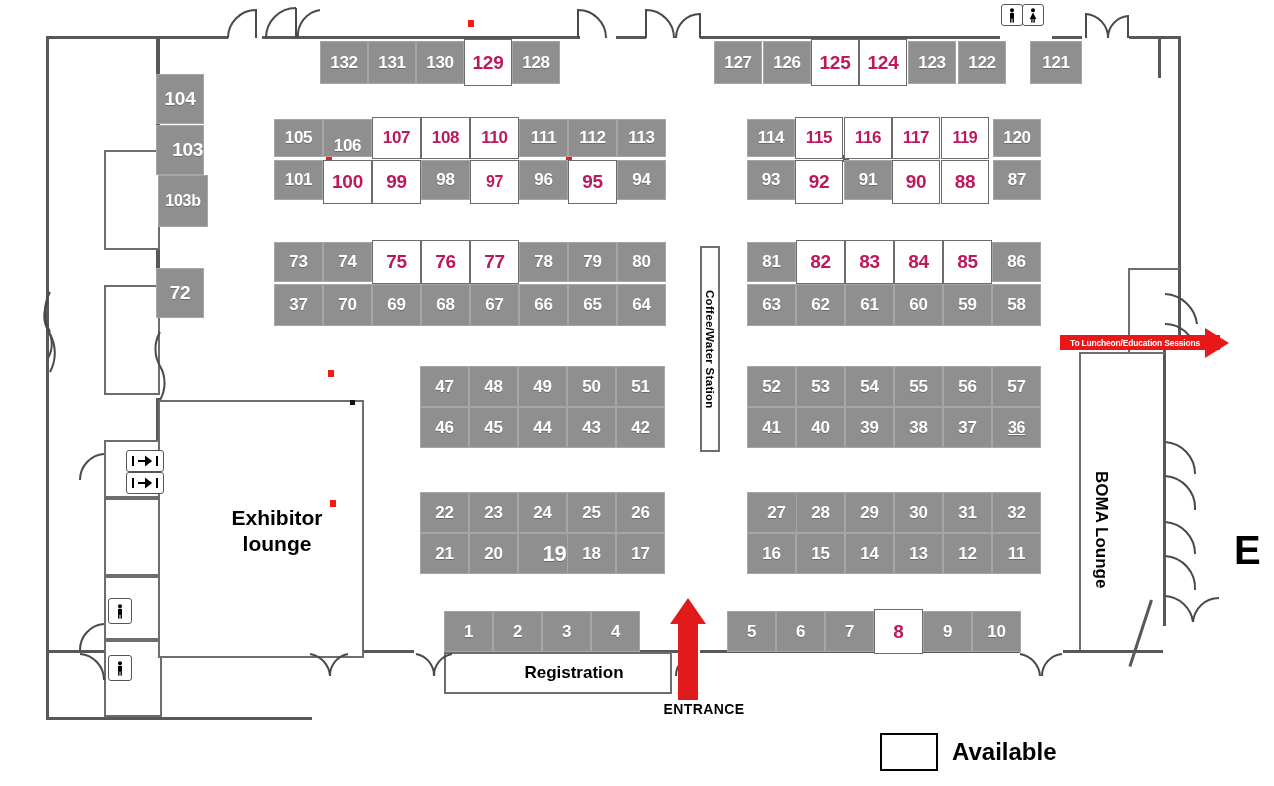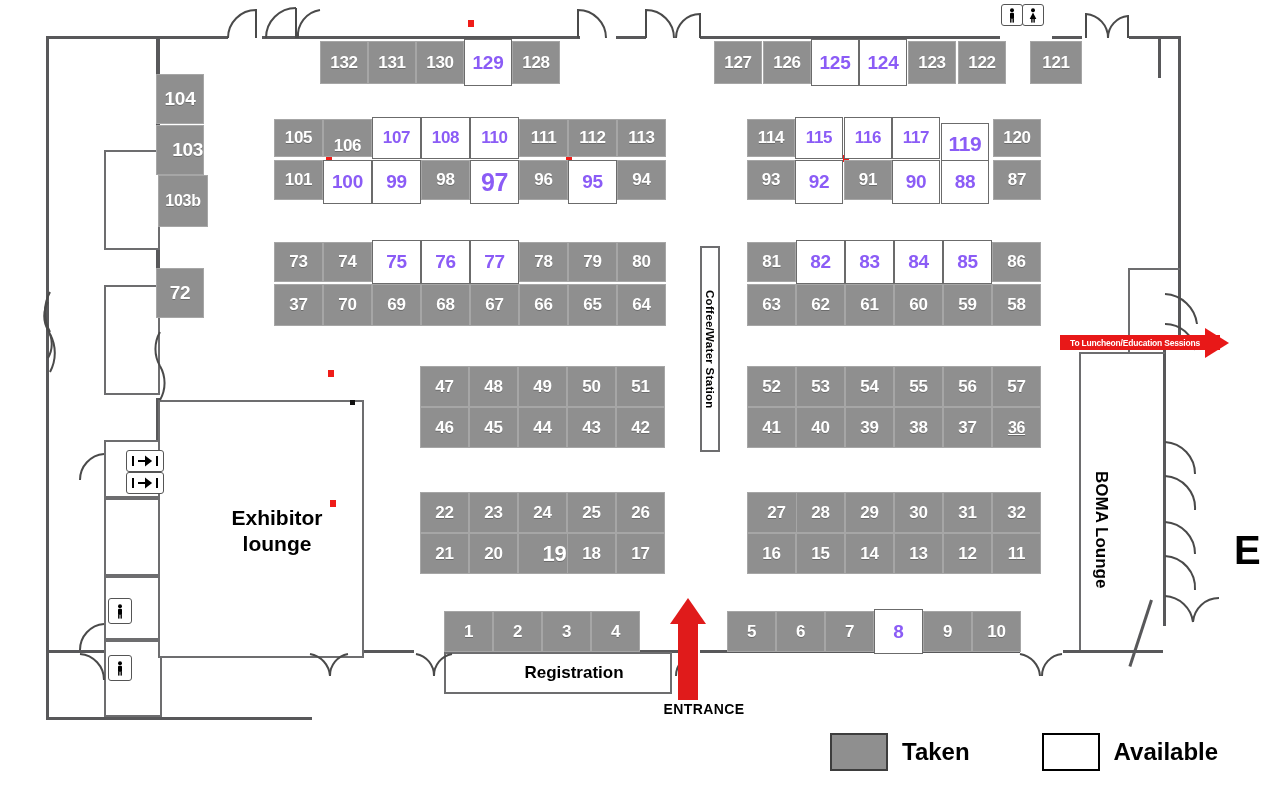--- a/index.html
+++ b/index.html
@@ -11,21 +11,21 @@
   
   .wall{position:absolute;background:#58585a;}
   .room{position:absolute;background:#ffffff;border:2px solid #6d6d6f;box-sizing:border-box;}
   .roomline{position:absolute;background:#6d6d6f;}
 
   
   .booth{position:absolute;box-sizing:border-box;display:flex;align-items:center;
          justify-content:center;font-weight:bold;letter-spacing:-0.3px;}
   .booth.taken{background:#8f8f8f;color:#ffffff;border:1px solid #a6a6a6;
                text-shadow:0 1px 0 rgba(0,0,0,.25);}
-  .booth.avail{background:#ffffff;color:#8b5cf6;border:1px solid #6b6b6b;}
+  .booth.avail{background:#ffffff;color:#be185d;border:1px solid #6b6b6b;}
 
   
   .lbl{position:absolute;font-weight:bold;color:#000;padding-left:16px;}
   .vlabel{position:absolute;writing-mode:vertical-rl;text-orientation:mixed;
           font-weight:bold;color:#000;display:flex;align-items:center;justify-content:center;}
 
   
   #legend{position:absolute;left:830px;top:733px;display:flex;align-items:center;gap:22px;}
   .lg-sw{width:58px;height:38px;box-sizing:border-box;}
   .lg-sw.taken{background:#8f8f8f;border:2px solid #3d3d3d;}
@@ -387,21 +387,21 @@
       </div>
       <div class="booth avail" style="left: 323px; top: 160px; width: 49px; height: 44px; font-size: 19px;">
         <span>100</span>
       </div>
       <div class="booth avail" style="left: 372px; top: 160px; width: 49px; height: 44px; font-size: 19px;">
         <span>99</span>
       </div>
       <div class="booth taken" style="left: 421px; top: 160px; width: 49px; height: 40px; font-size: 17px;">
         <span>98</span>
       </div>
-      <div class="booth avail" style="left: 470px; top: 160px; width: 49px; height: 44px; font-size: 25px; justify-content: center;">
+      <div class="booth avail" style="left: 470px; top: 160px; width: 49px; height: 44px; font-size: 16px; justify-content: center;">
         <span>97</span>
       </div>
       <div class="booth taken" style="left: 519px; top: 160px; width: 49px; height: 40px; font-size: 17px;">
         <span>96</span>
       </div>
       <div class="booth avail" style="left: 568px; top: 160px; width: 49px; height: 44px; font-size: 19px;">
         <span>95</span>
       </div>
       <div class="booth taken" style="left: 617px; top: 160px; width: 49px; height: 40px; font-size: 17px;">
         <span>94</span>
@@ -411,21 +411,21 @@
       </div>
       <div class="booth avail" style="left: 795px; top: 117px; width: 48px; height: 42px; font-size: 17px;">
         <span>115</span>
       </div>
       <div class="booth avail" style="left: 844px; top: 117px; width: 48px; height: 42px; font-size: 17px;">
         <span>116</span>
       </div>
       <div class="booth avail" style="left: 892px; top: 117px; width: 48px; height: 42px; font-size: 17px;">
         <span>117</span>
       </div>
-      <div class="booth avail" style="left: 941px; top: 123px; width: 48px; height: 42px; font-size: 21px;">
+      <div class="booth avail" style="left: 941px; top: 117px; width: 48px; height: 42px; font-size: 16px;">
         <span>119</span>
       </div>
       <div class="booth taken" style="left: 993px; top: 119px; width: 48px; height: 38px; font-size: 17px;">
         <span>120</span>
       </div>
       <div class="booth taken" style="left: 747px; top: 160px; width: 48px; height: 40px; font-size: 17px;">
         <span>93</span>
       </div>
       <div class="booth avail" style="left: 795px; top: 160px; width: 48px; height: 44px; font-size: 19px;">
         <span>92</span>
@@ -684,23 +684,19 @@
       </div>
       <div class="booth taken" style="left: 923px; top: 611px; width: 49px; height: 41px; font-size: 17px;">
         <span>9</span>
       </div>
       <div class="booth taken" style="left: 972px; top: 611px; width: 49px; height: 41px; font-size: 17px;">
         <span>10</span>
       </div>
     </div>
 
   <div id="legend">
-    <div class="lg-group">
-      <div class="lg-sw taken"></div>
-      <div class="lg-tx">Taken</div>
-    </div>
     <div class="lg-group" style="margin-left:50px;">
       <div class="lg-sw avail"></div>
       <div class="lg-tx">Available</div>
     </div>
   </div>
 
 </div>
 
 </body></html>

